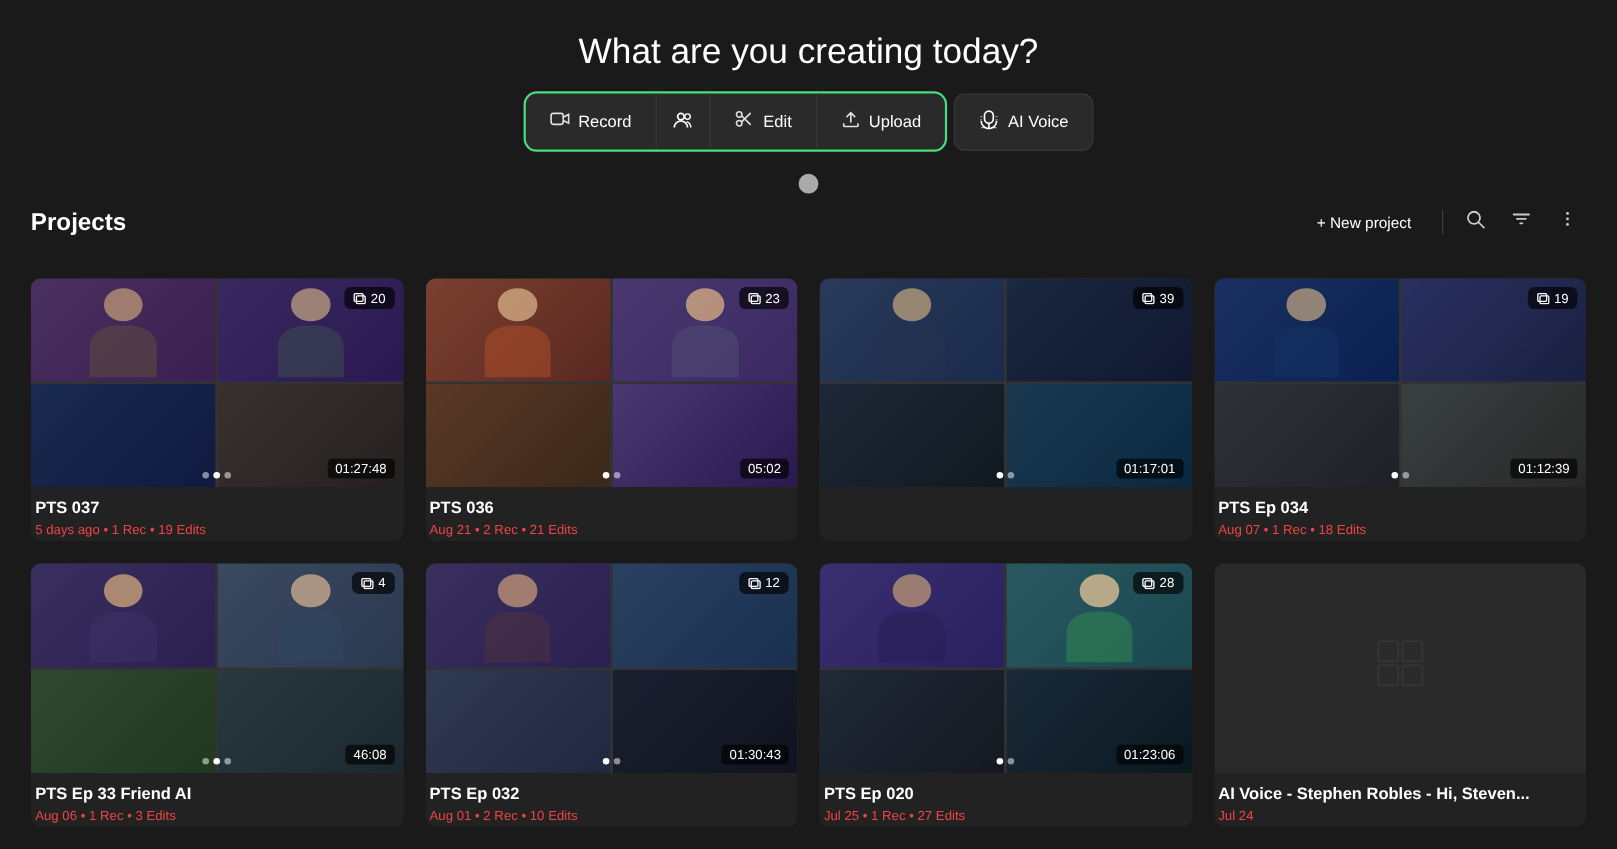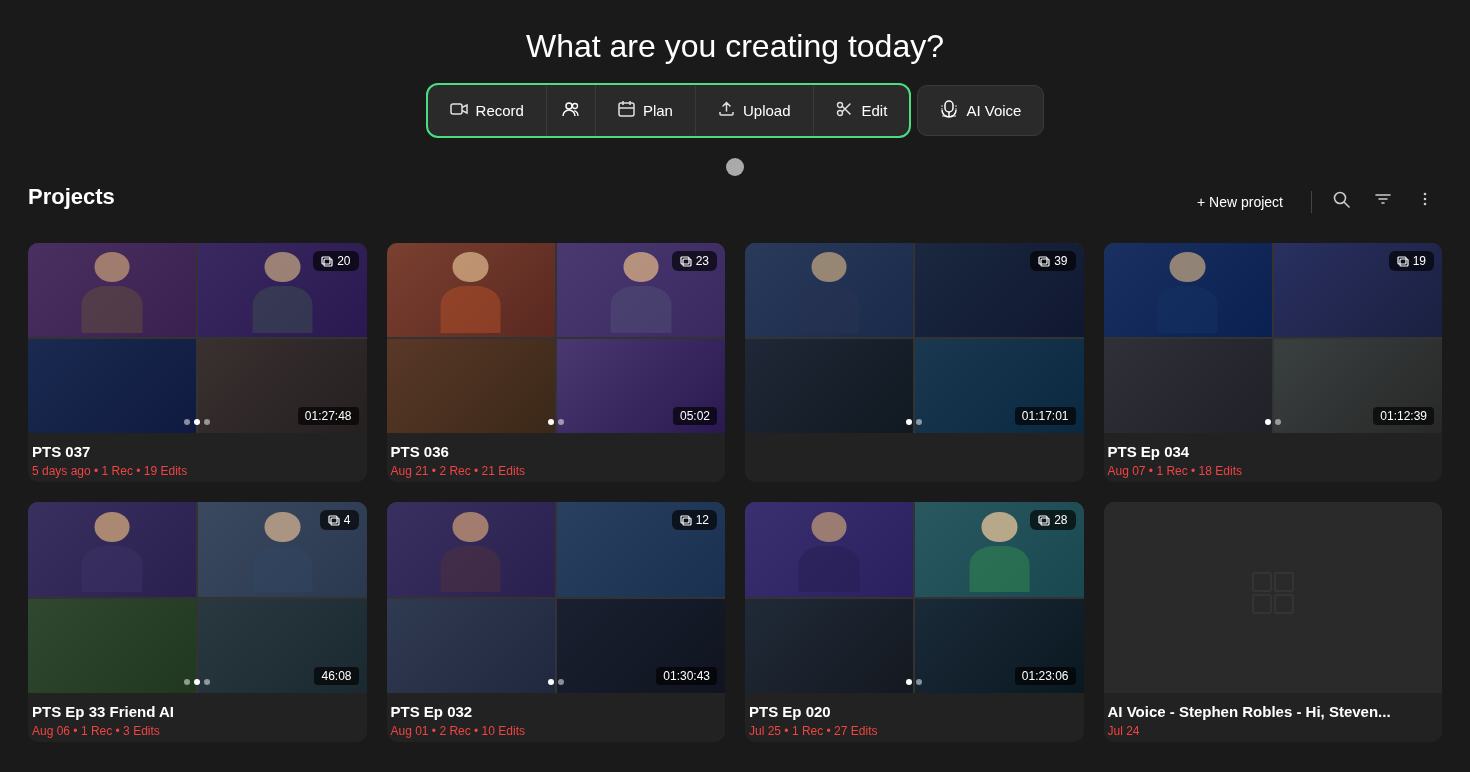--- a/index.html
+++ b/index.html
@@ -98,23 +98,23 @@
       height: 10px;
       margin-bottom: 16px;
     }
 
     
     .projects-section {
       padding: 0 28px;
     }
     .projects-header {
       display: flex;
-      align-items: flex-start;
+      align-items: center;
       justify-content: space-between;
-      margin-bottom: 24px;
+      margin-bottom: 34px;
     }
     .projects-title {
       font-size: 22px;
       font-weight: 700;
     }
     .projects-actions {
       display: flex;
       align-items: center;
       gap: 8px;
     }
@@ -314,45 +314,36 @@
         <svg width="20" height="20" viewBox="0 0 20 20" fill="none">
           <circle cx="8" cy="7" r="3" stroke="white" stroke-width="1.5"></circle>
           <path d="M2 17c0-3.3 2.7-6 6-6s6 2.7 6 6" stroke="white" stroke-width="1.5"></path>
           <circle cx="14" cy="7" r="2.5" stroke="white" stroke-width="1.3"></circle>
           <path d="M17 17c0-2.5-1.6-4.6-3.8-5.4" stroke="white" stroke-width="1.3"></path>
         </svg>
       </span>
     </button>
     <button class="action-btn">
       <span class="btn-icon">
-        <svg width="17" height="17" viewBox="0 0 17 17" fill="none">
-          <rect x="1" y="3" width="15" height="13" rx="2" stroke="white" stroke-width="1.5"></rect>
-          <path d="M5 1v4M12 1v4M1 8h15" stroke="white" stroke-width="1.5"></path>
+        <svg width="18" height="18" viewBox="0 0 18 18" fill="none">
+          <circle cx="4" cy="5" r="2.5" stroke="white" stroke-width="1.4"></circle>
+          <circle cx="4" cy="13" r="2.5" stroke="white" stroke-width="1.4"></circle>
+          <path d="M6.2 6.2L14 14M6.2 11.8L14 4" stroke="white" stroke-width="1.5" stroke-linecap="round"></path>
         </svg>
       </span>
-      <span>Plan</span>
+      <span>Edit</span>
     </button>
     <button class="action-btn">
       <span class="btn-icon">
         <svg width="17" height="17" viewBox="0 0 17 17" fill="none">
           <path d="M8.5 11V3M5 6l3.5-3.5L12 6" stroke="white" stroke-width="1.5" stroke-linecap="round"></path>
           <path d="M2 12v2a1 1 0 001 1h11a1 1 0 001-1v-2" stroke="white" stroke-width="1.5"></path>
         </svg>
       </span>
       <span>Upload</span>
-    </button>
-    <button class="action-btn">
-      <span class="btn-icon">
-        <svg width="18" height="18" viewBox="0 0 18 18" fill="none">
-          <circle cx="4" cy="5" r="2.5" stroke="white" stroke-width="1.4"></circle>
-          <circle cx="4" cy="13" r="2.5" stroke="white" stroke-width="1.4"></circle>
-          <path d="M6.2 6.2L14 14M6.2 11.8L14 4" stroke="white" stroke-width="1.5" stroke-linecap="round"></path>
-        </svg>
-      </span>
-      <span>Edit</span>
     </button>
   </div>
   <button class="ai-voice-btn">
     <span class="btn-icon">
       <svg width="18" height="18" viewBox="0 0 18 18" fill="none">
         <rect x="5" y="1" width="8" height="11" rx="4" stroke="white" stroke-width="1.5"></rect>
         <path d="M2 10a7 7 0 0014 0" stroke="white" stroke-width="1.5"></path>
         <path d="M9 17v-5" stroke="white" stroke-width="1.5"></path>
         <path d="M2 16h5M11 16h5" stroke="white" stroke-width="1.3" opacity="0.6"></path>
         <path d="M1 6h2M15 6h2M1 9h2M15 9h2" stroke="white" stroke-width="1.3" opacity="0.5"></path>

